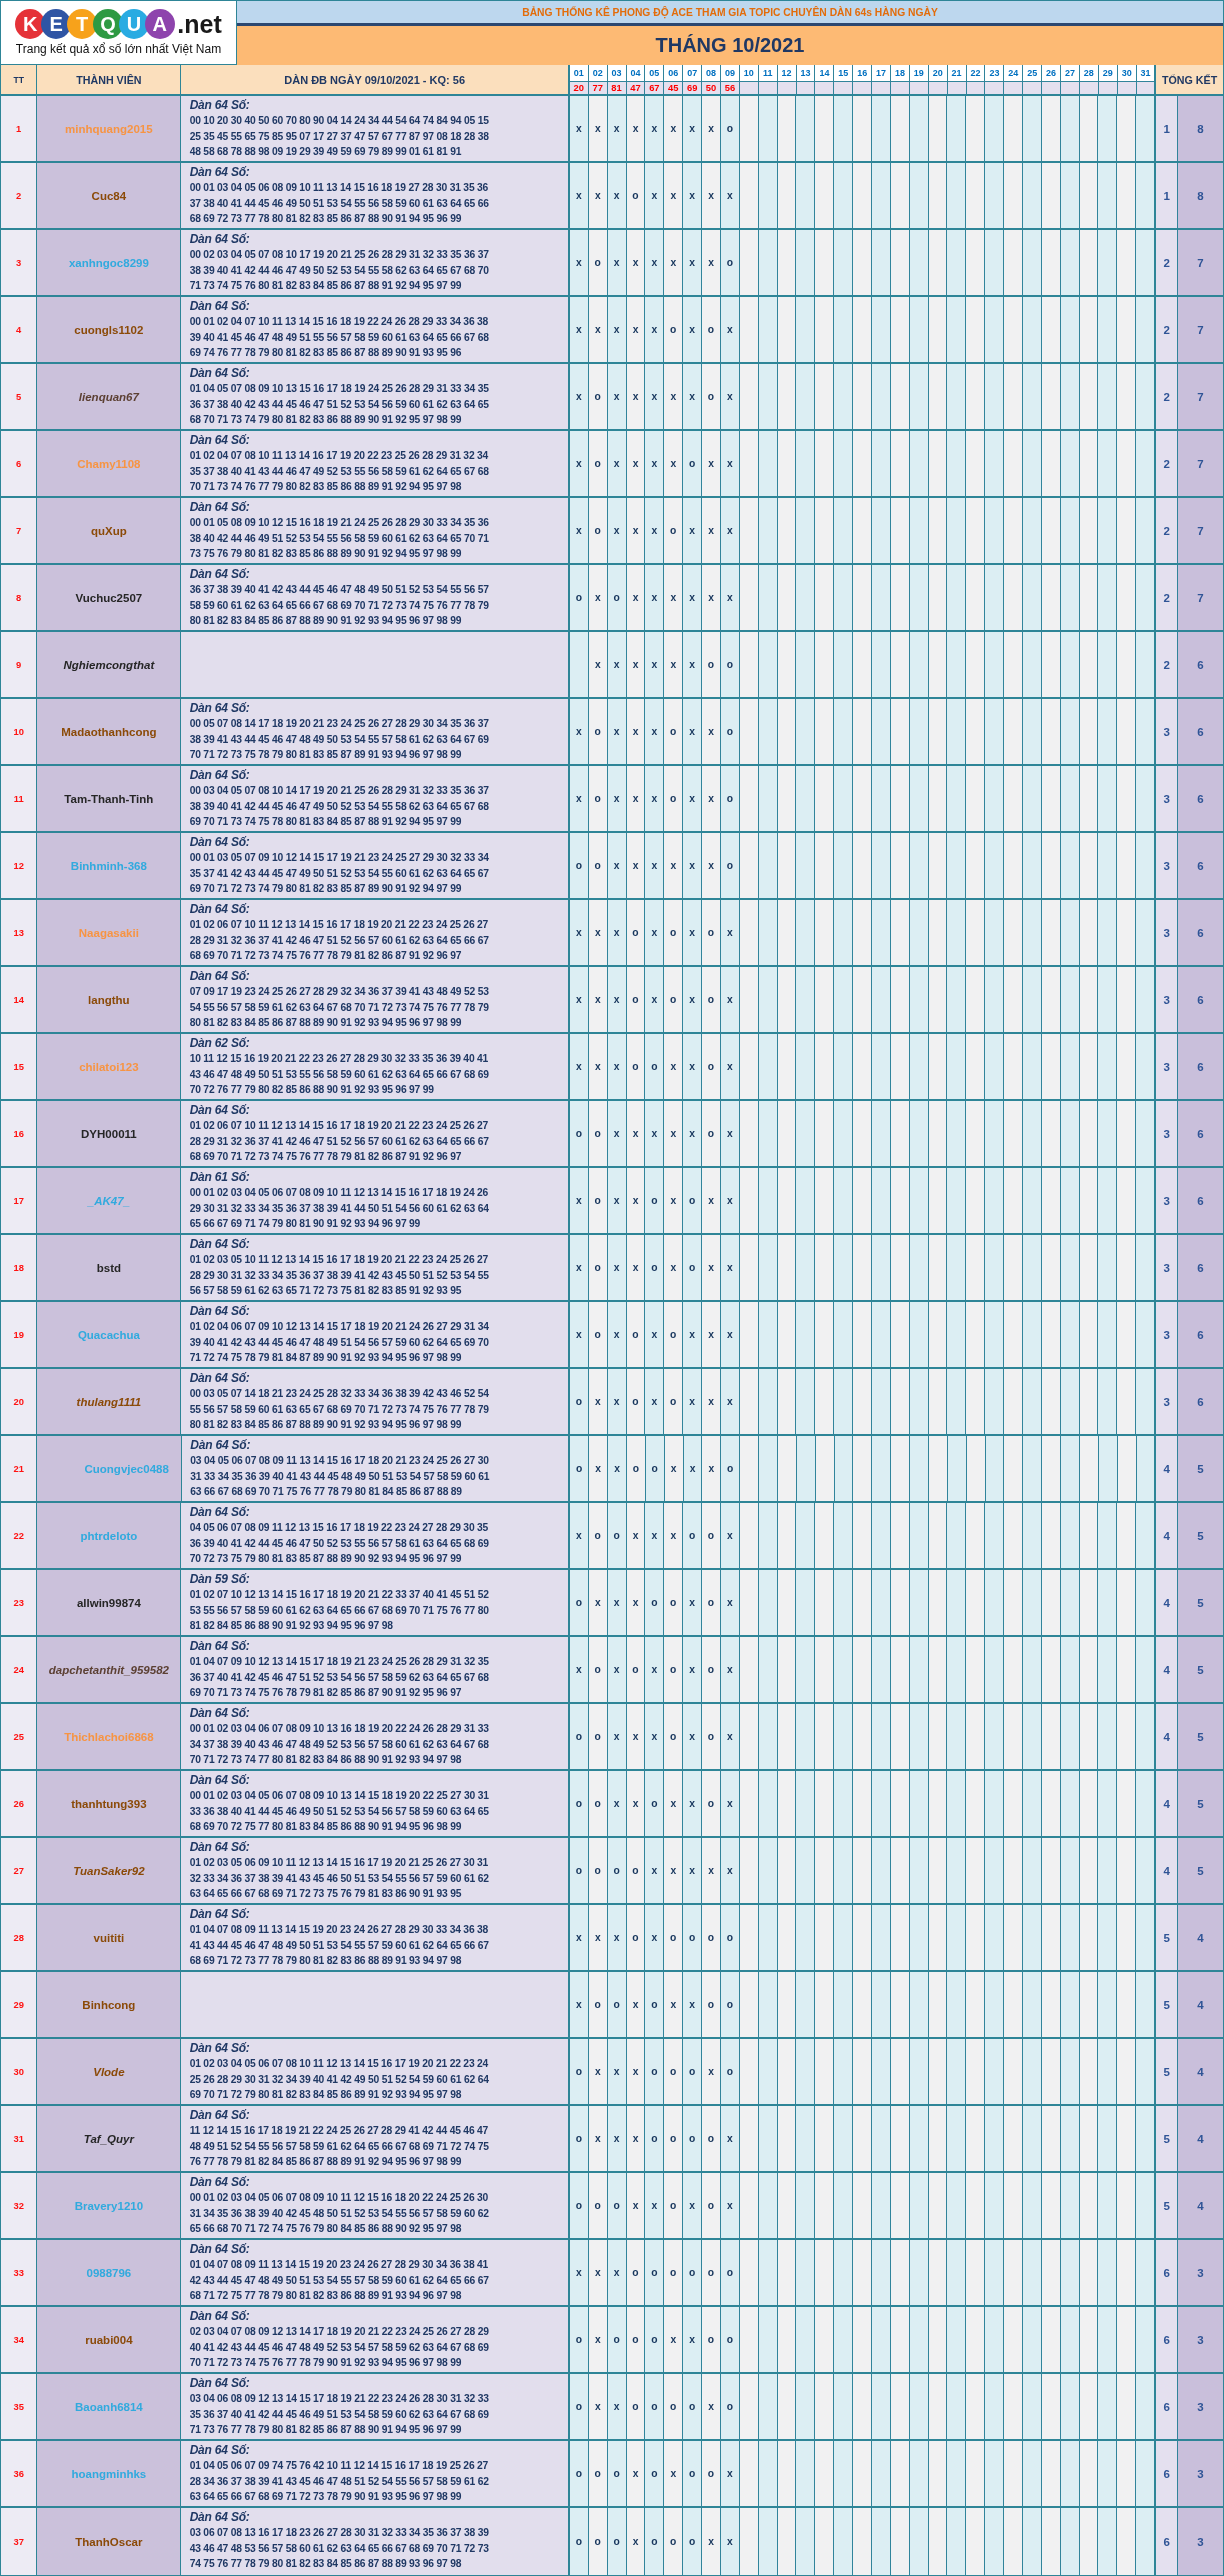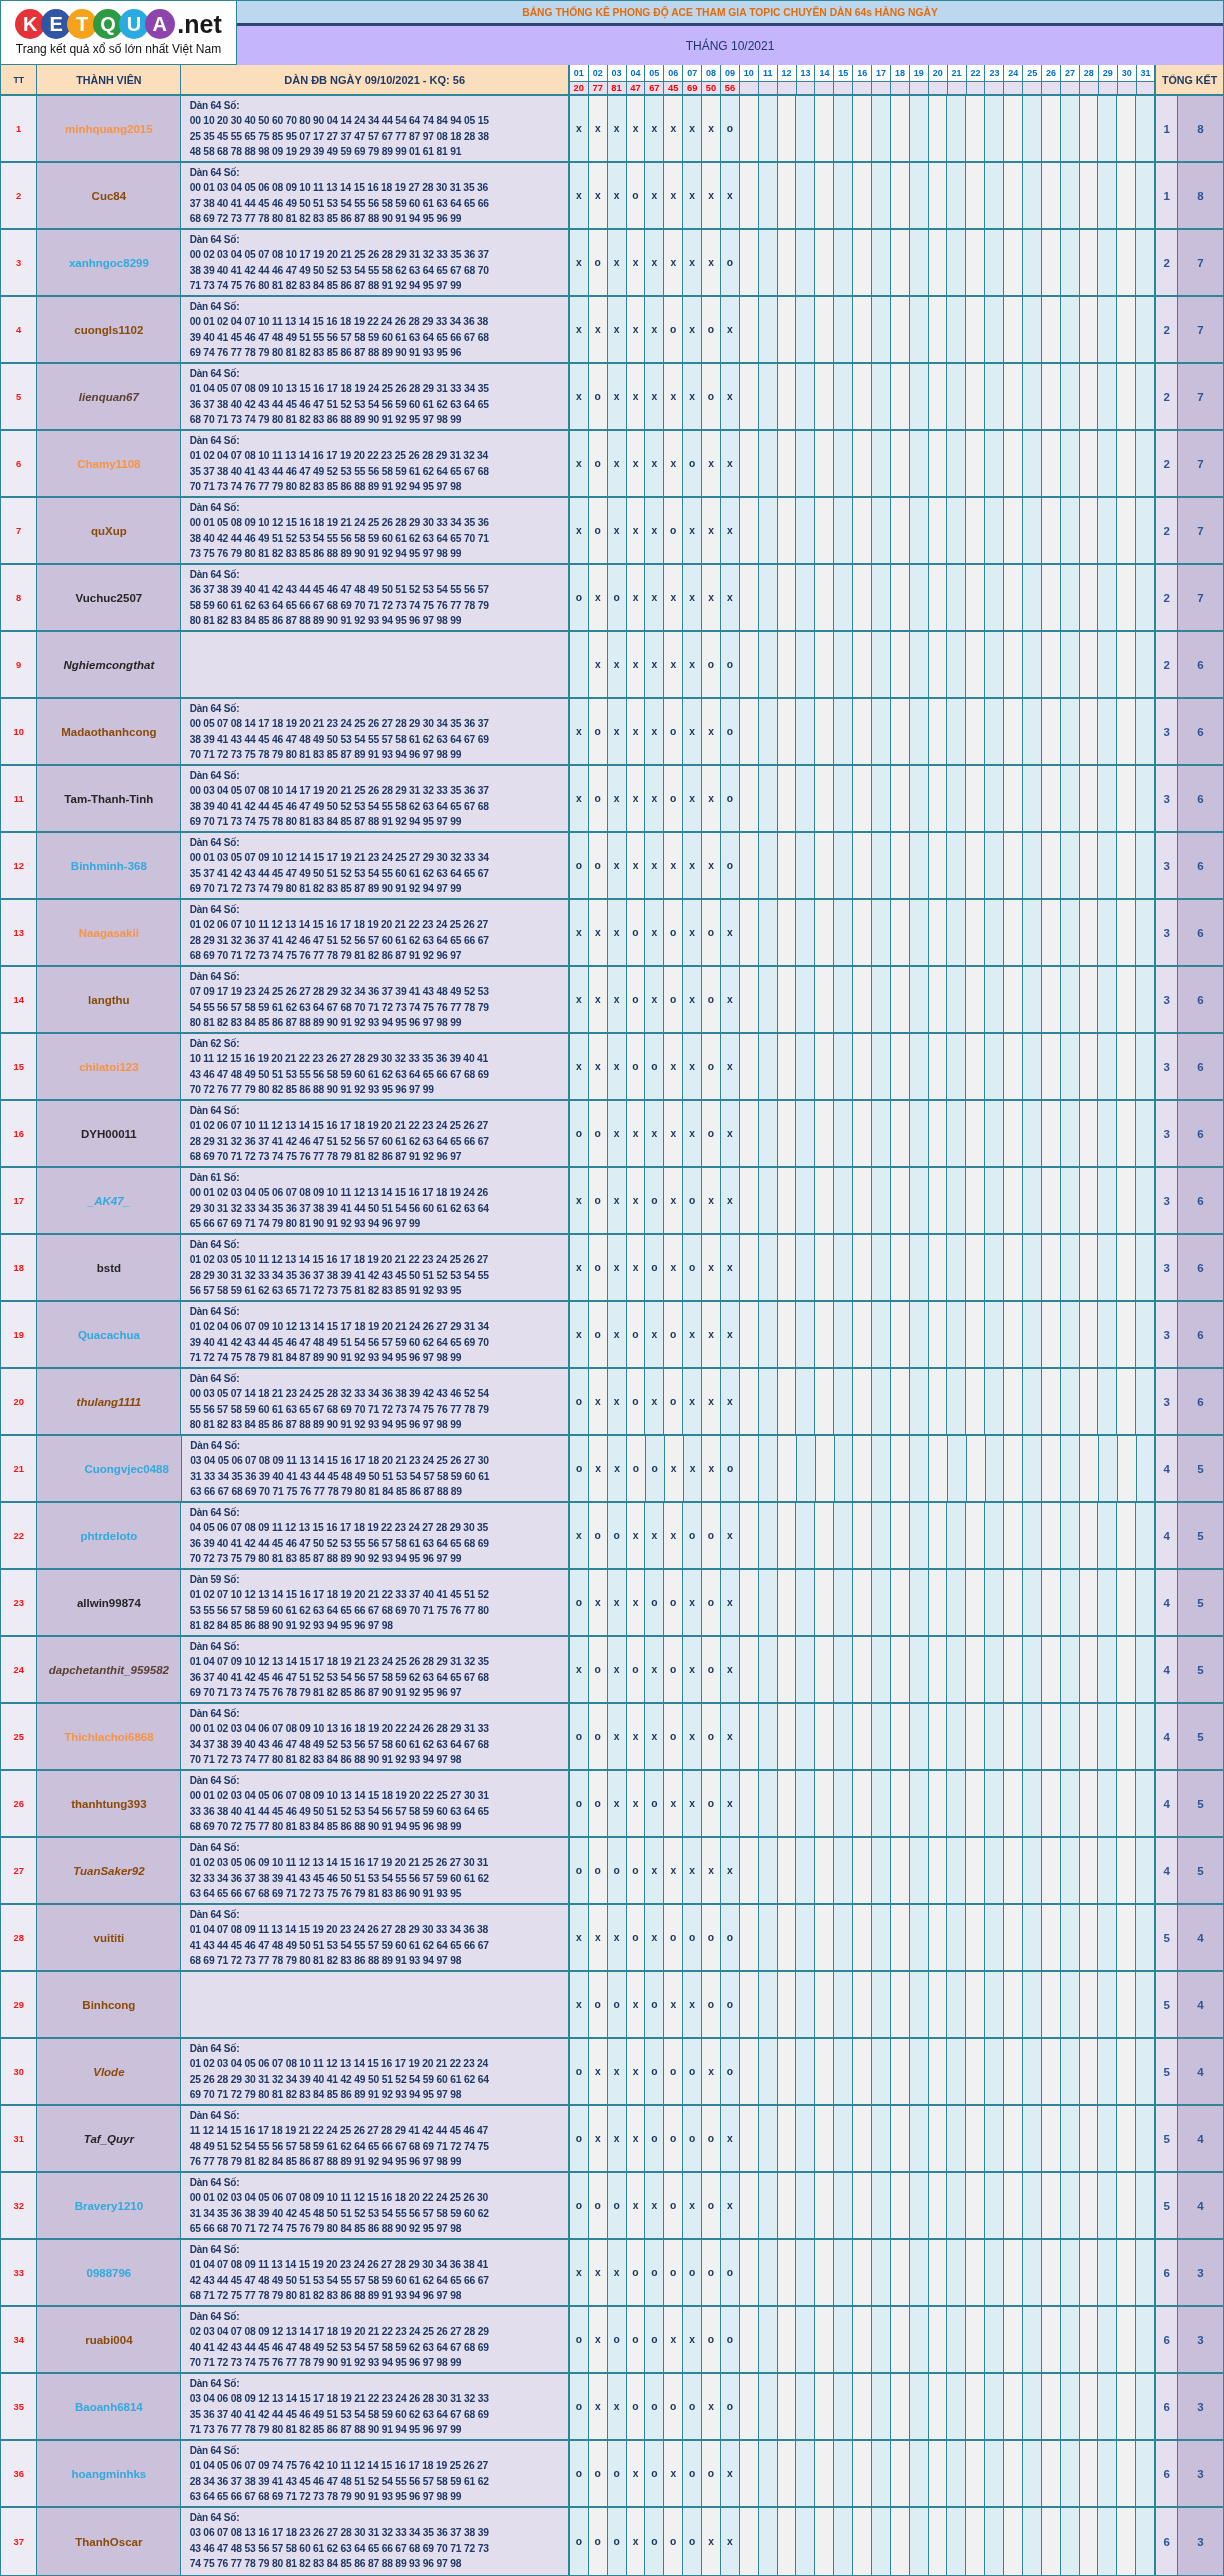--- a/index.html
+++ b/index.html
@@ -8,21 +8,21 @@
 
   
   .top { display:flex; height:72px; }
   .logo-cell { width:236px; background:#fff; border-right:1.6px solid #2E8597; border-bottom:1.6px solid #2E8597; display:flex; flex-direction:column; align-items:center; justify-content:center; }
   .logo-row { display:flex; align-items:center; }
   .logo-letter { width:30px; height:30px; border-radius:50%; color:#fff; font-weight:bold; font-size:20px; display:flex; align-items:center; justify-content:center; margin-right:-4.1px; }
   .logo-suffix { font-size:25px; font-weight:bold; color:#1a1a1a; margin-left:6.6px; }
   .logo-tagline { font-size:12px; color:#111; margin-top:2.5px; }
   .top-right { flex:1; display:flex; flex-direction:column; }
   .banner { height:25px; background:#BDD7EE; border-bottom:3.3px solid #2C4770; color:#E36C0A; font-weight:bold; font-size:10.3px; display:flex; align-items:center; justify-content:center; }
-  .month-row { flex:1; background:#c4b5fd; color:#1F3864; font-weight:normal; font-size:12px; display:flex; align-items:center; justify-content:center; }
+  .month-row { flex:1; background:#fdba74; color:#1F3864; font-weight:bold; font-size:20px; display:flex; align-items:center; justify-content:center; }
 
   
   .w-tt { width:37px; }
   .w-name { width:147px; }
   .w-dan { width:396px; }
   .w-days { width:598px; }
   .w-tot1 { width:22px; }
   .w-tot2 { width:46px; }
 
   
@@ -37,21 +37,21 @@
   .day-num { height:16.4px; background:#fff; border-bottom:1.6px solid #31849B; color:#0070C0; font-weight:bold; font-size:9px; display:flex; align-items:center; justify-content:center; }
   .day-res { flex:1; background:#E4E0EF; color:#FF0000; font-weight:bold; font-size:9.4px; display:flex; align-items:center; justify-content:center; }
   .th-total { font-size:10.7px; }
 
   
   .row { display:flex; height:67px; border-bottom:2.5px solid #2E8597; }
   .row:last-child { border-bottom:none; }
   .cell-tt { background:#EDEBF4; color:#FF1212; font-weight:bold; font-size:9.4px; display:flex; align-items:center; justify-content:center; border-right:0.8px solid #2E8597; }
   .cell-name { background:#CBC1DB; display:flex; align-items:center; justify-content:center; font-weight:bold; font-size:11.5px; text-align:center; border-right:1.6px solid #2E8597; }
   .cell-dan { background:#E2DEED; color:#1F3864; font-weight:bold; font-size:10.3px; letter-spacing:-0.2px; line-height:15.6px; padding:1.6px 0 0 8.2px; white-space:nowrap; overflow:hidden; border-right:2.5px solid #2E8597; }
-  .cell-dan .lbl { font-size:10px; }
+  .cell-dan .lbl { font-size:12px;font-style:italic; }
   .day-cell { flex:1; border-right:0.8px solid #31849B; display:flex; align-items:center; justify-content:center; color:#17365D; font-weight:bold; font-size:10.3px; }
   .day-cell:last-child { border-right:2.5px solid #2E8597; }
   .bg-a { background:#DCEEF3; }
   .bg-b { background:#F1F1F2; }
   .cell-tot1 { background:#E4E0EF; border-right:1.6px solid #31849B; }
   .cell-tot2 { background:#C9BFDB; }
   .cell-tot1, .cell-tot2 { display:flex; align-items:center; justify-content:center; color:#2F5496; font-weight:bold; font-size:11.5px; }
 </style>
 </head>
 <body>

